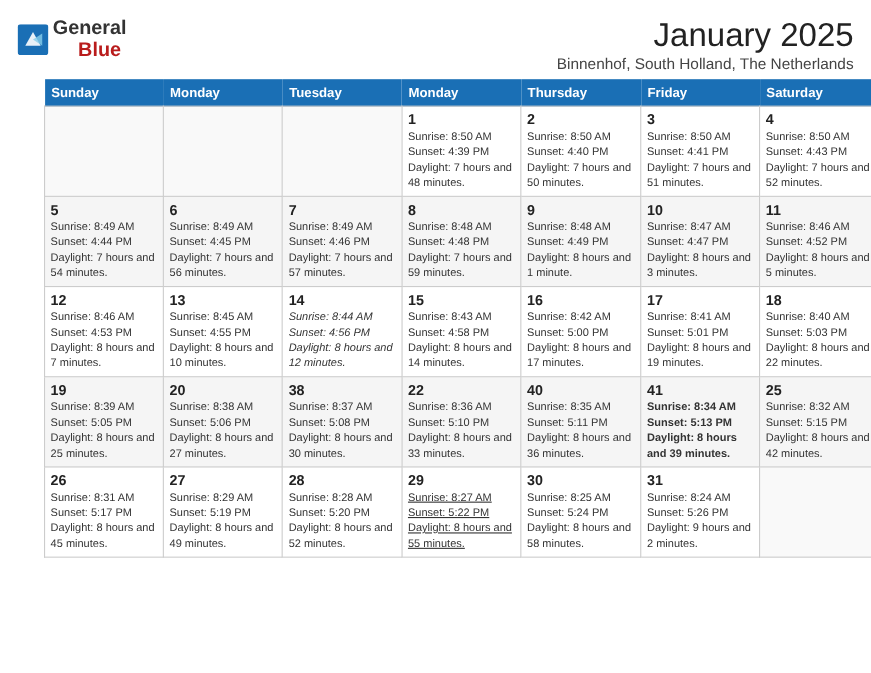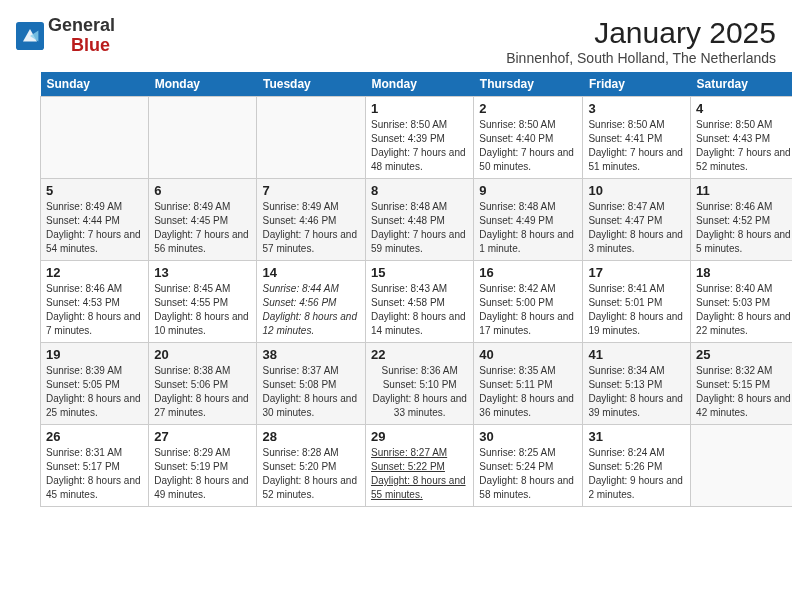--- a/index.html
+++ b/index.html
@@ -257,33 +257,33 @@
 Daylight: 8 hours and 27 minutes.</div>
         </td>
         <td>
           <span class="day-num">38</span>
           <div class="cell-text" style="white-space: pre-line;">Sunrise: 8:37 AM
 Sunset: 5:08 PM
 Daylight: 8 hours and 30 minutes.</div>
         </td>
         <td>
           <span class="day-num">22</span>
-          <div class="cell-text" style="white-space: pre-line; text-align: center;">Sunrise: 8:36 AM
+          <div class="cell-text" style="white-space: pre-line;">Sunrise: 8:36 AM
 Sunset: 5:10 PM
 Daylight: 8 hours and 33 minutes.</div>
         </td>
         <td>
           <span class="day-num">40</span>
           <div class="cell-text" style="white-space: pre-line;">Sunrise: 8:35 AM
 Sunset: 5:11 PM
 Daylight: 8 hours and 36 minutes.</div>
         </td>
         <td>
           <span class="day-num">41</span>
-          <div class="cell-text" style="white-space: pre-line;">Sunrise: 8:34 AM
+          <div class="cell-text" style="white-space: pre-line; font-weight: bold;">Sunrise: 8:34 AM
 Sunset: 5:13 PM
 Daylight: 8 hours and 39 minutes.</div>
         </td>
         <td>
           <span class="day-num">25</span>
           <div class="cell-text" style="white-space: pre-line;">Sunrise: 8:32 AM
 Sunset: 5:15 PM
 Daylight: 8 hours and 42 minutes.</div>
         </td>
       </tr>

